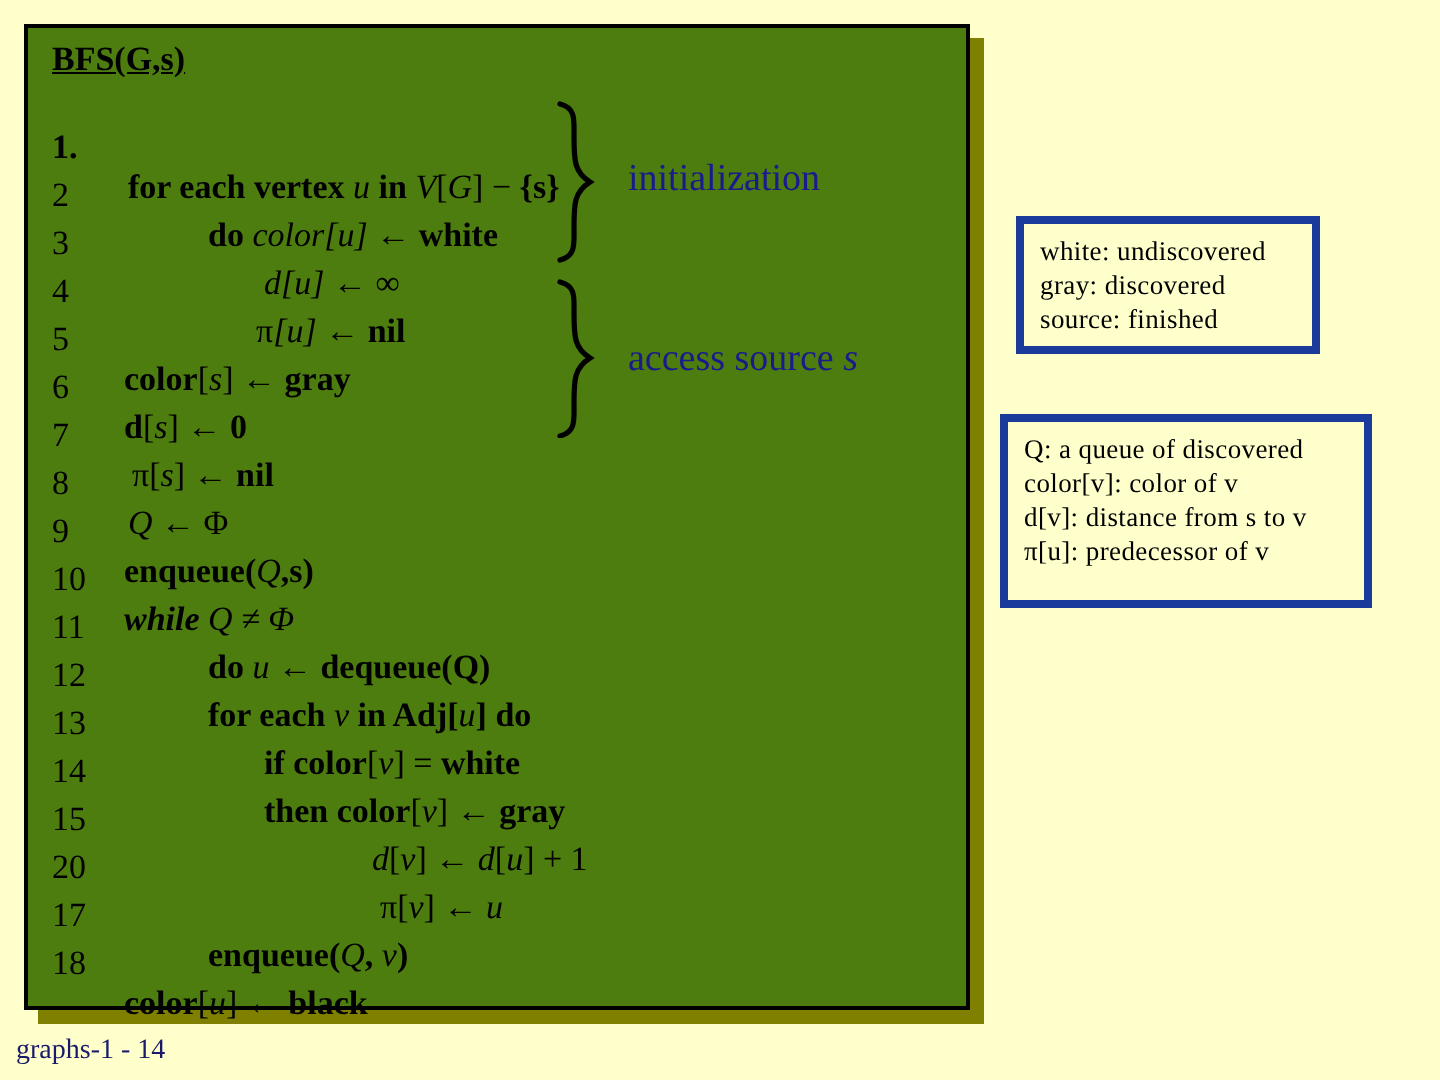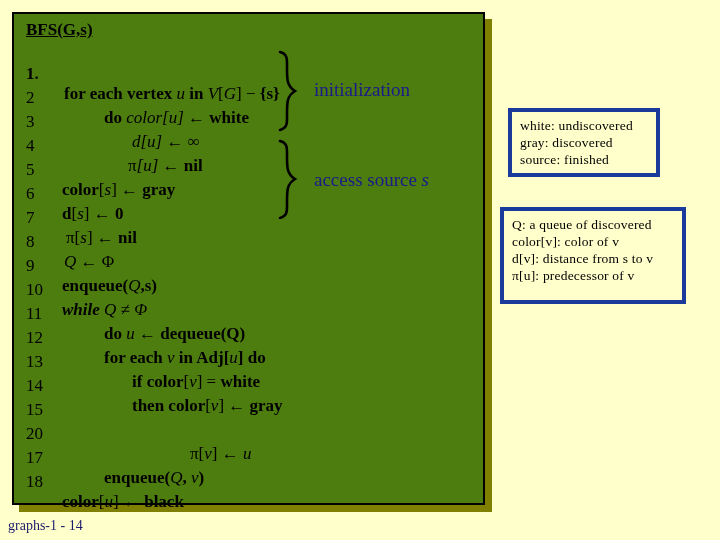--- a/index.html
+++ b/index.html
@@ -198,20 +198,21 @@
       <span class="code-body" style="left:118px;"><span class="bold">if </span><span class="bold">color</span>[<span class="ital">v</span>] = <span class="bold">white</span></span>
     </div>
 
     <div class="code-line" style="top:342px;">
       <span class="ln wide">14</span>
       <span class="code-body" style="left:118px;"><span class="bold">then color</span>[<span class="ital">v</span>] ← <span class="bold">gray</span></span>
     </div>
 
     <div class="code-line" style="top:366px;">
       <span class="ln wide">15</span>
+      <span class="code-body" style="left:172px;"><span class="ital">d</span>[<span class="ital">v</span>] ← <span class="ital">d</span>[<span class="ital">u</span>] + 1</span>
     </div>
 
     <div class="code-line" style="top:390px;">
       <span class="ln wide">20</span>
       <span class="code-body" style="left:176px;">π[<span class="ital">v</span>] ← <span class="ital">u</span></span>
     </div>
 
     <div class="code-line" style="top:414px;">
       <span class="ln wide">17</span>
       <span class="code-body bold" style="left:90px;">enqueue(<span class="ital" style="font-weight:normal">Q</span>, <span class="ital" style="font-weight:normal">v</span>)</span>

